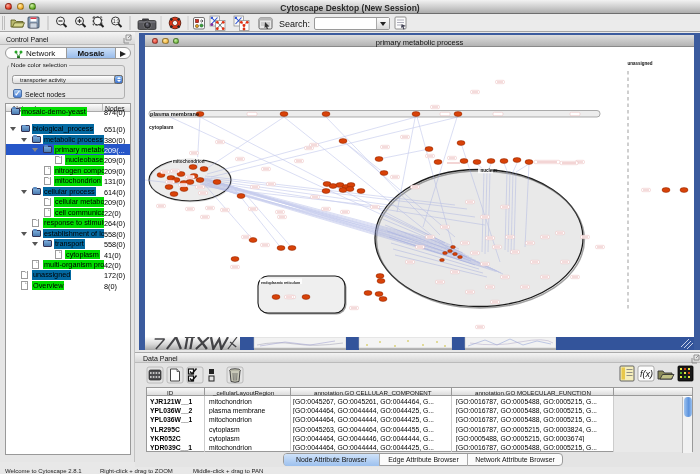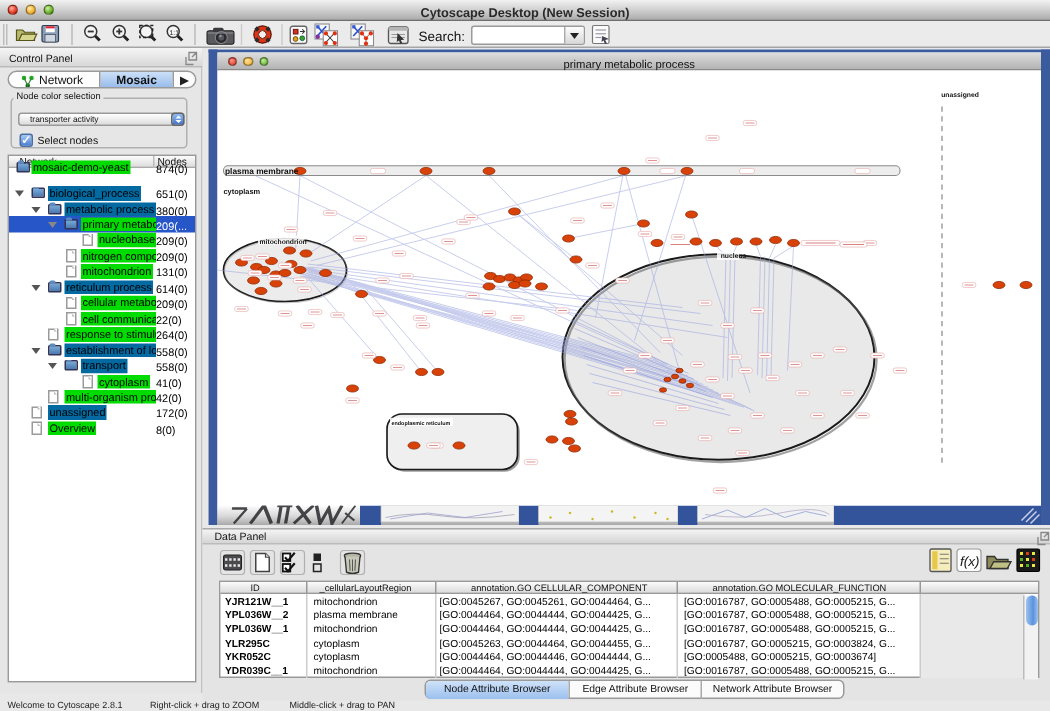--- a/index.html
+++ b/index.html
@@ -253,21 +253,21 @@
         <span class="val">209(0)</span>
       </div>
     <div class="trow" style="top:71.8px">
         <div class="file" style="left:38px"></div>
         <span class="lbl gbg" style="left:48px;max-width:50px">mitochondrion</span>
         <span class="val">131(0)</span>
       </div>
     <div class="trow" style="top:82.2px">
         <div class="tri" style="left:15px"></div>
         <div class="fold" style="left:26px"></div>
-        <span class="lbl rbg" style="left:37px">reticulum process</span>
+        <span class="lbl rbg" style="left:37px">cellular process</span>
         <span class="val">614(0)</span>
       </div>
     <div class="trow" style="top:92.7px">
         <div class="file" style="left:38px"></div>
         <span class="lbl gbg" style="left:48px;max-width:50px">cellular metabol</span>
         <span class="val">209(0)</span>
       </div>
     <div class="trow" style="top:103.1px">
         <div class="file" style="left:38px"></div>
         <span class="lbl gbg" style="left:48px;max-width:50px">cell communicat</span>

